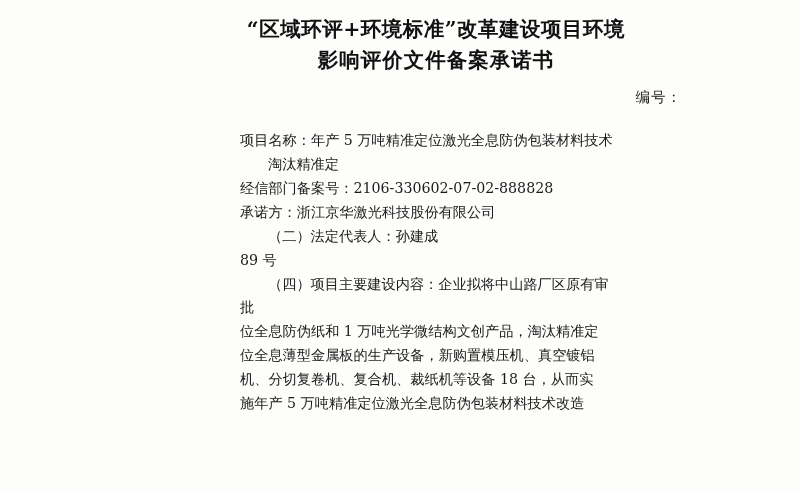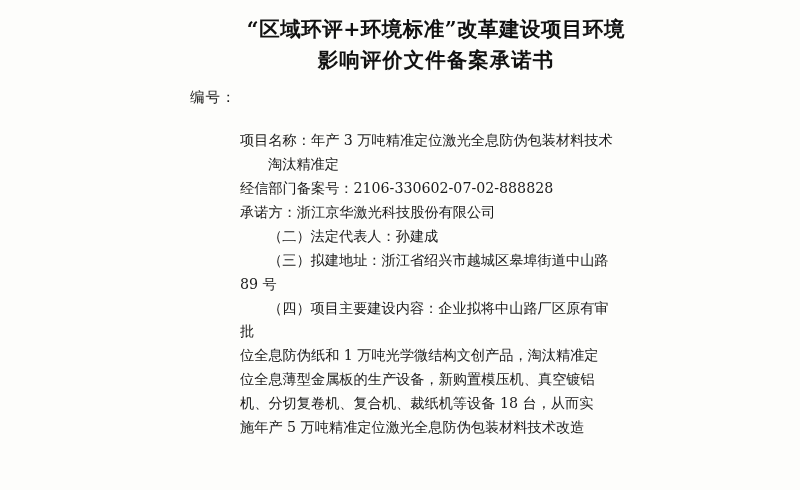--- a/index.html
+++ b/index.html
@@ -30,21 +30,21 @@
     font-size: 20.5px;
     font-weight: bold;
     letter-spacing: 0.5px;
     line-height: 1.5;
     color: #111;
   }
   .title-line.second {
     letter-spacing: 1px;
   }
   .doc-number {
-    text-align: left;
+    text-align: right;
     margin: 12px -62px 0 -50px;
     font-size: 14.5px;
     letter-spacing: 1px;
   }
   .body-block {
     margin-top: 22px;
     font-size: 14.2px;
     line-height: 1.62;
   }
   .row {
@@ -70,35 +70,34 @@
   <div class="title-block">
     <div class="title-line">“区域环评+环境标准”改革建设项目环境</div>
     <div class="title-line second">影响评价文件备案承诺书</div>
   </div>
 
   <div class="doc-number">编号：</div>
 
   <div class="body-block">
 
     <div class="row">
-      <span>项目名称：</span><span>年产 3 万吨精准定位激光全息防伪包装材料技术</span>
+      <span>项目名称：</span><span>年产 5 万吨精准定位激光全息防伪包装材料技术</span>
     </div>
     <div class="row indent1">淘汰精准定</div>
 
     <div class="row">
       <span>经信部门备案号：</span><span>2106-330602-07-02-888828</span>
     </div>
 
     <div class="row">
       <span>承诺方：</span><span>浙江京华激光科技股份有限公司</span>
     </div>
 
 
     <div class="row subitem">（二）法定代表人：孙建成</div>
-    <div class="row subitem">（三）拟建地址：浙江省绍兴市越城区皋埠街道中山路</div>
     <div class="row">89 号</div>
     <div class="row subitem">（四）项目主要建设内容：企业拟将中山路厂区原有审批</div>
     <div class="row">位全息防伪纸和 1 万吨光学微结构文创产品，淘汰精准定</div>
     <div class="row">位全息薄型金属板的生产设备，新购置模压机、真空镀铝</div>
     <div class="row">机、分切复卷机、复合机、裁纸机等设备 18 台，从而实</div>
     <div class="row">施年产 5 万吨精准定位激光全息防伪包装材料技术改造</div>
 
   </div>
 </div>
 

